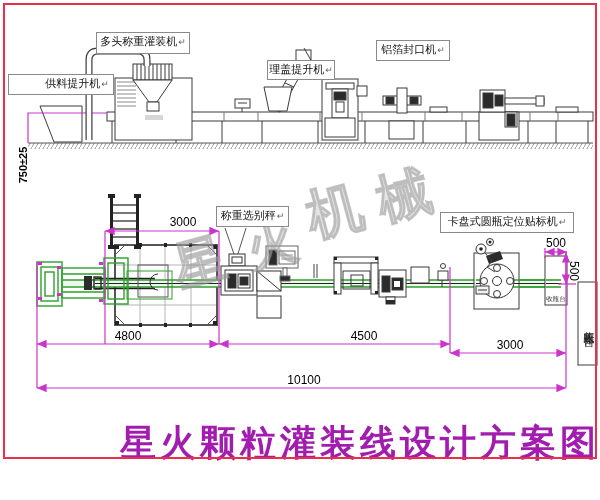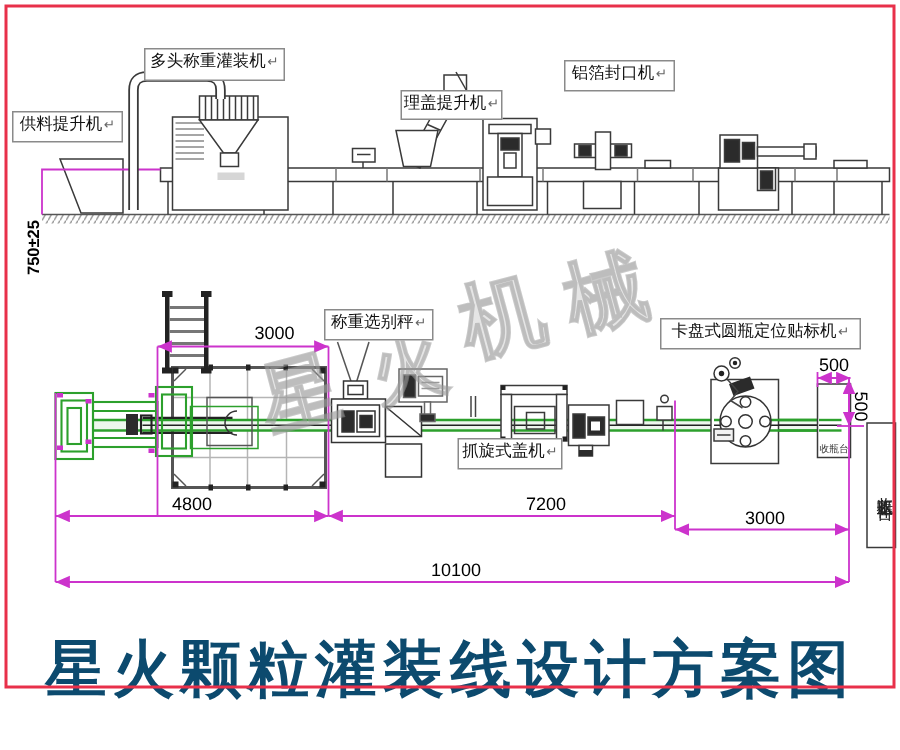--- a/index.html
+++ b/index.html
@@ -7,23 +7,23 @@
           font-family:"Liberation Sans",sans-serif;}
   #linework{position:absolute;left:0;top:0;z-index:1;}
   .lbl{position:absolute;z-index:3;border:1px solid #8a8a8a;background:#fff;color:#111;
        font-size:11px;line-height:1.55;text-align:center;white-space:nowrap;}
   .ret{color:#666;font-size:9px;margin-left:1px;}
   .dim{position:absolute;z-index:3;font-size:12px;color:#000;text-align:center;white-space:nowrap;}
   .rot90cw{transform:rotate(90deg);transform-origin:0 0;}
   .rot90ccw{transform:rotate(-90deg);transform-origin:0 0;font-weight:bold;font-size:11px;}
   .wm{position:absolute;z-index:2;font-family:"Liberation Serif",serif;font-weight:bold;
       color:rgba(170,170,170,.30);-webkit-text-stroke:1.2px rgba(150,150,150,.5);pointer-events:none;}
-  #title{position:absolute;z-index:3;left:0;width:600px;top:419px;text-align:center;
-         font-family:"Liberation Serif",serif;font-weight:bold;font-size:41px;
-         letter-spacing:4px;color:#0c4a6e;}
+  #title{position:absolute;z-index:3;left:0;width:600px;top:419px;text-align:right;
+         font-family:"Liberation Serif",serif;font-weight:bold;font-size:36px;
+         letter-spacing:4px;color:#a21caf;}
   #frame{position:absolute;z-index:5;left:3px;top:3px;width:590px;height:452px;
          border:2px solid #e8304a;pointer-events:none;}
   .vtext{writing-mode:vertical-rl;text-orientation:upright;}
   #worktable-text{position:absolute;z-index:3;left:580px;top:287px;width:16px;height:76px;
          font-size:11px;letter-spacing:1px;color:#222;text-align:center;}
   #bottletable-text{position:absolute;z-index:3;left:545px;top:295px;width:22px;
          font-size:6.5px;color:#333;text-align:center;}
 </style>
 </head>
 <body>
@@ -369,43 +369,40 @@
 </svg>
 
 <span class="wm" style="left:174px;top:228px;font-size:52px;transform:rotate(-15deg);">星</span>
 <span class="wm" style="left:247px;top:212px;font-size:50px;transform:rotate(-15deg);">火</span>
 <span class="wm" style="left:307px;top:174px;font-size:56px;transform:rotate(-15deg);">机</span>
 <span class="wm" style="left:377px;top:160px;font-size:54px;transform:rotate(-15deg);">械</span>
 
 <div class="lbl" style="left:96px;top:32px;width:92px;height:20px;">
   <span>多头称重灌装机</span><span class="ret">↵</span>
 </div>
-<div class="lbl" style="left:8px;top:74px;width:72px;height:19px;">
+<div class="lbl" style="left:8px;top:74px;width:72px;height:19px;padding-left:32px;">
   <span>供料提升机</span><span class="ret">↵</span>
 </div>
 <div class="lbl" style="left:267px;top:28px;width:66px;height:18px;margin-top:32px;">
   <span>理盖提升机</span><span class="ret">↵</span>
 </div>
 <div class="lbl" style="left:376px;top:40px;width:72px;height:19px;">
   <span>铝箔封口机</span><span class="ret">↵</span>
 </div>
 <div class="lbl" style="left:216px;top:206px;width:71px;height:19px;text-align:center;">
   <span>称重选别秤</span><span class="ret">↵</span>
 </div>
 <div class="lbl" style="left:408px;top:212px;width:132px;height:19px;margin-left:32px;">
   <span>卡盘式圆瓶定位贴标机</span><span class="ret">↵</span>
-</div>
-<div class="lbl" style="left:305px;top:292px;width:68px;height:19px;">
-  <span>抓旋式盖机</span><span class="ret">↵</span>
 </div>
 
 <div class="dim rot90ccw" style="left:17px;top:188px;width:46px;">750±25</div>
 <div class="dim" style="left:165px;top:215px;width:36px;">3000</div>
 <div class="dim" style="left:110px;top:329px;width:36px;">4800</div>
-<div class="dim" style="left:346px;top:329px;width:36px;">7200</div>
+<div class="dim" style="left:346px;top:329px;width:36px;">4500</div>
 <div class="dim" style="left:492px;top:338px;width:36px;">3000</div>
 <div class="dim" style="left:282px;top:373px;width:44px;">10100</div>
 <div class="dim" style="left:543px;top:236px;width:26px;">500</div>
 <div class="dim rot90cw" style="left:581px;top:257px;width:28px;">500</div>
 
 <div id="bottletable-text" class="">收瓶台</div>
 <div id="worktable-text" class="vtext">收瓶工作台</div>
 
 <div id="title">星火颗粒灌装线设计方案图</div>
 

